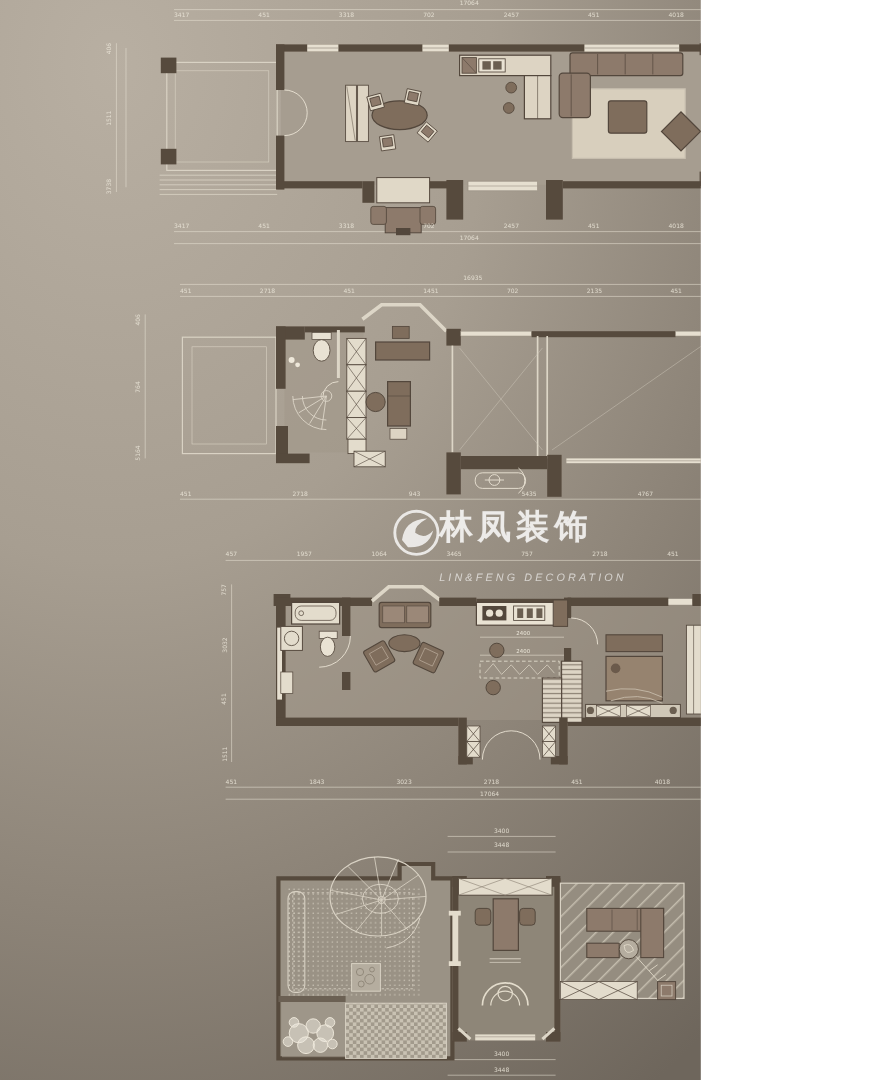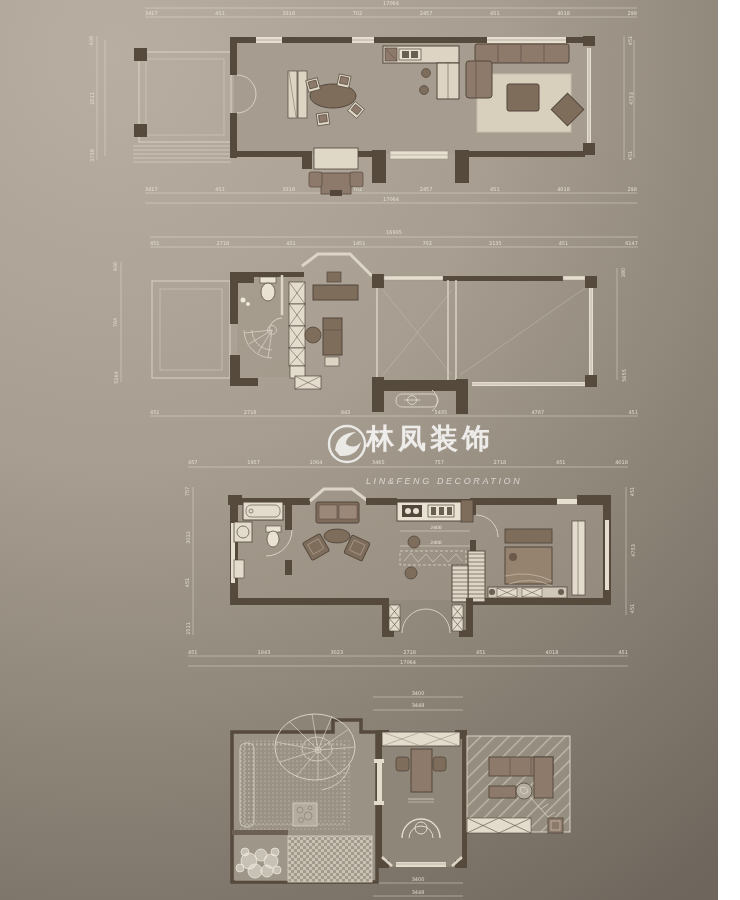--- a/index.html
+++ b/index.html
@@ -1,17 +1,17 @@
 <!DOCTYPE html>
 <html><head>
 <meta charset="utf-8">
 <style>
   html,body{margin:0;padding:0;}
   .stage{
-    position:relative;width:718px;height:900px;overflow:hidden;
+    position:relative;width:584px;height:900px;overflow:hidden;
     background:radial-gradient(135% 115% at 16% 6%, #b8afa2 0%, #a79e91 40%, #8d8478 68%, #6e665c 100%);
     font-family:"DejaVu Sans", sans-serif;
   }
   svg.drawing{position:absolute;left:0;top:0;}
   
   .dimrow{position:absolute;display:flex;justify-content:space-between;
     font-size:5px;line-height:1;color:#ece7da;opacity:.85;}
   .dimtotal{position:absolute;font-size:5px;line-height:1;color:#ece7da;opacity:.85;text-align:center;}
   .dimcol{position:absolute;display:flex;flex-direction:column;justify-content:space-between;
     align-items:center;width:10px;font-size:5px;line-height:1;color:#ece7da;opacity:.85;}

